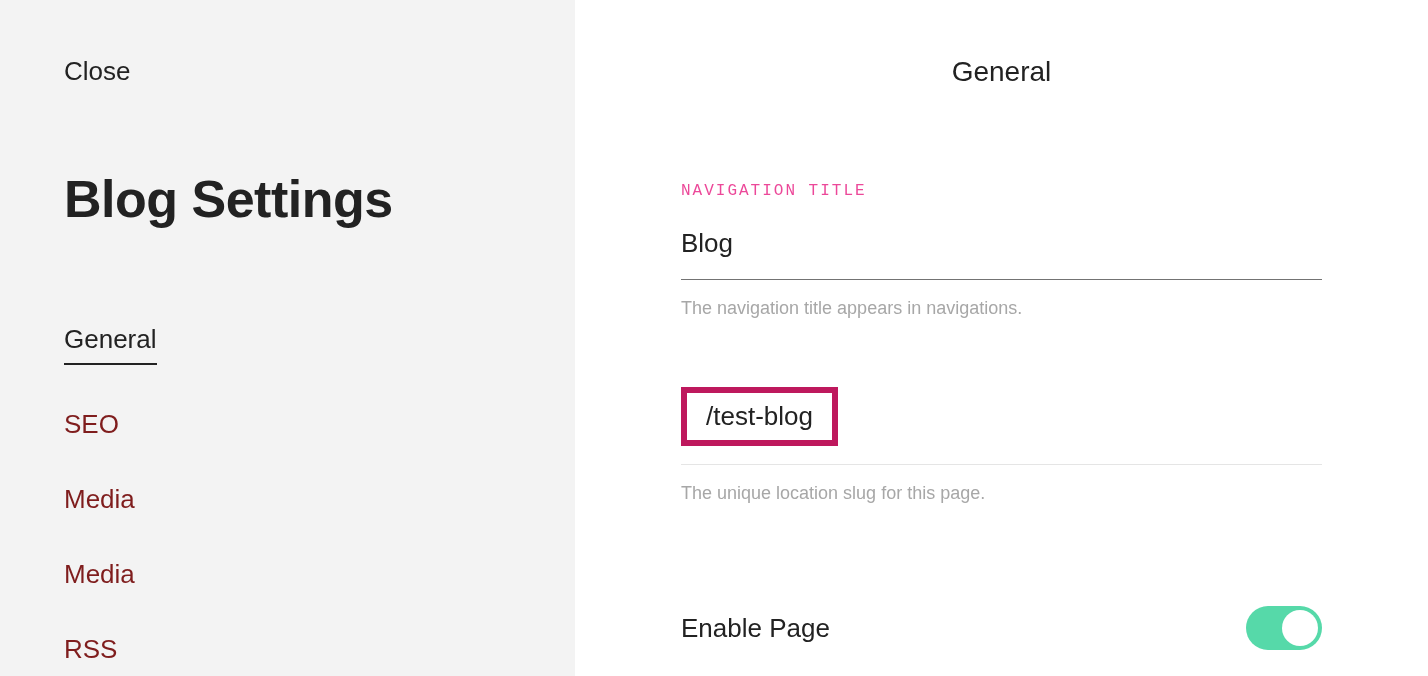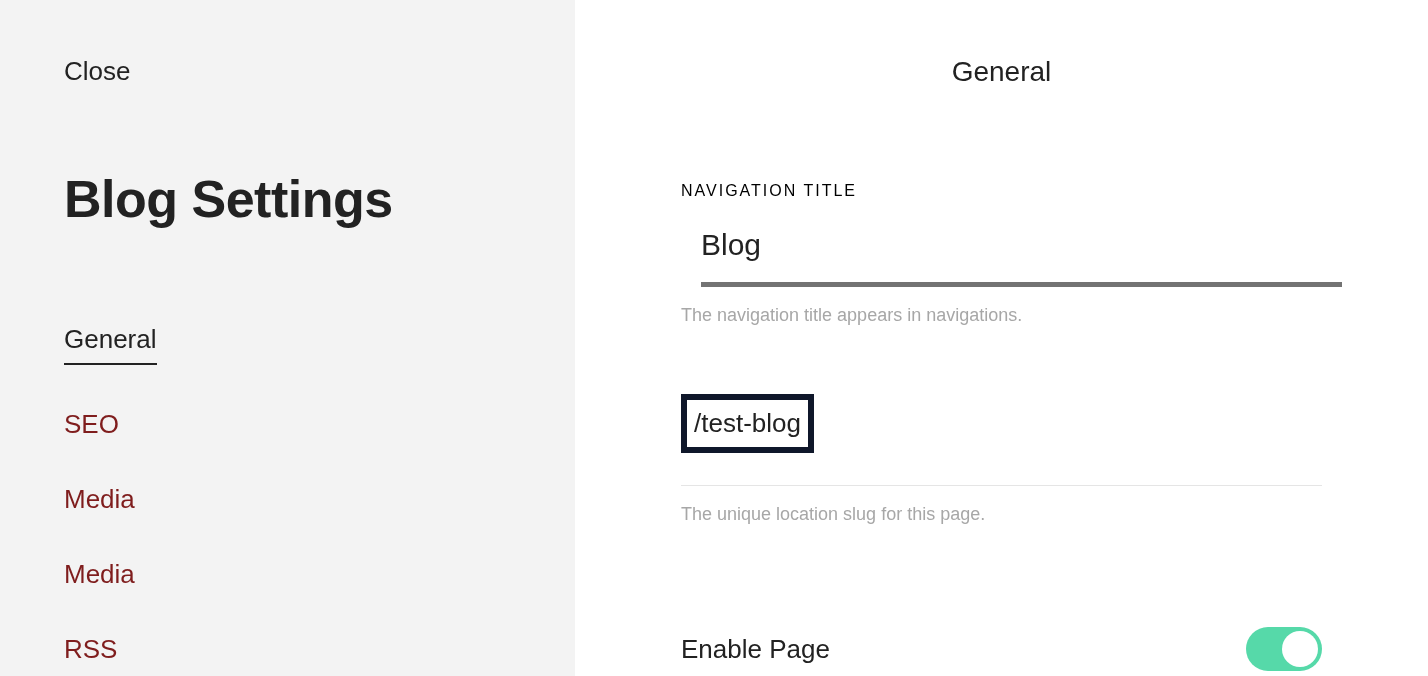--- a/index.html
+++ b/index.html
@@ -76,43 +76,43 @@
       margin-left: 106px;
       margin-right: 106px;
     }
     .field-group {
       margin-bottom: 66px;
     }
     .field-label {
       font-size: 16px;
       letter-spacing: 2px;
       text-transform: uppercase;
-      color: #000000;
+      color: #ec4899;
       font-weight: 500;
       margin-bottom: 28px;
+      font-family: Liberation Mono, monospace;
     }
     .field-value {
-      font-size: 30px;
+      font-size: 26px;
       color: #222222;
       padding-bottom: 20px;
-      border-bottom: 5px solid #737373;
+      border-bottom: 1px solid #737373;
       width: 100%;
-      margin-left: 20px;
     }
     .field-help {
       font-size: 18px;
       color: #a7a7a7;
       margin-top: 16px;
       line-height: 1.4;
     }
     .highlight-box {
       display: inline-block;
-      border: 6px solid #0f172a;
-      padding: 8px 7px;
-      margin-bottom: 22px;
+      border: 6px solid #be185d;
+      padding: 8px 19px;
+      margin-bottom: 8px;
     }
     .slug-group .field-value-wrap {
       border-bottom: 1px solid #e5e5e5;
       padding-bottom: 10px;
     }
     .slug-value {
       font-size: 26px;
       color: #222222;
     }
     .toggle-row {

